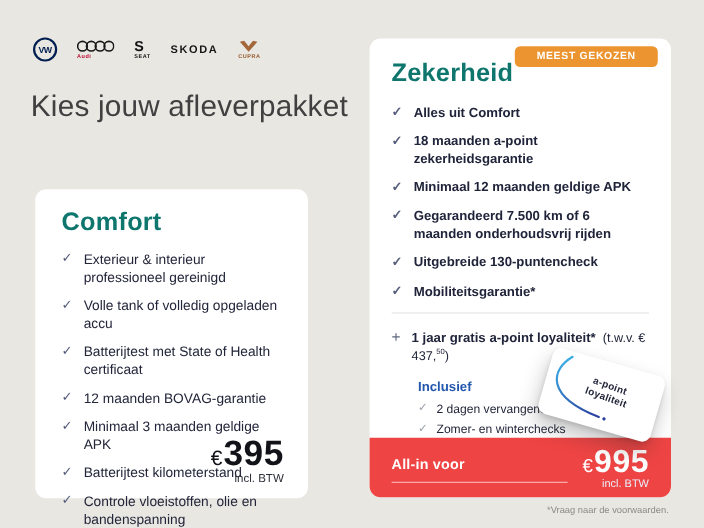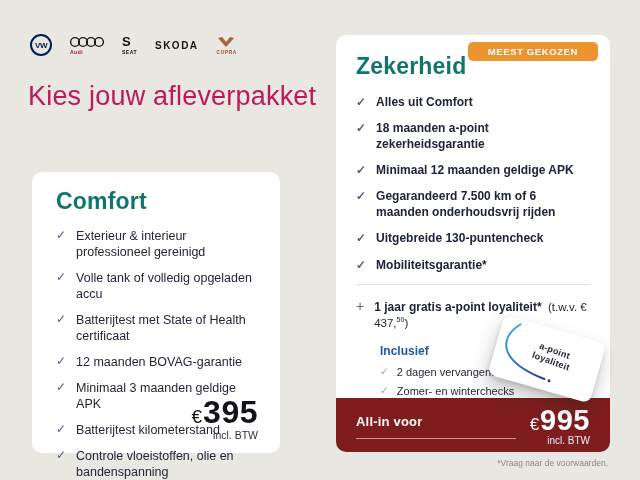--- a/index.html
+++ b/index.html
@@ -21,21 +21,21 @@
   .audi-rings { display:block; }
   .brand-sub { font-size:5px; font-weight:700; letter-spacing:0.5px; margin-top:1px; }
   .audi-sub { color:#bb0a30; }
   .seat-glyph { font-size:13px; font-weight:800; color:#111; line-height:12px; }
   .seat-sub { color:#111; }
   .skoda-word { font-size:10px; font-weight:800; letter-spacing:1.5px; color:#161616; }
   .cupra-sub { color:#95572b; }
 
   
   .page-title { position:absolute; left:28px; top:80px; font-size:27px; line-height:1.22;
-    font-weight:500; color:#be185d; letter-spacing:0.2px; }
+    font-weight:500; color:#404040; letter-spacing:0.2px; }
 
   
   .card { position:absolute; background:#ffffff; border-radius:10px; }
   .card-comfort { left:32px; top:172px; width:248px; height:281px; padding:16px 20px 14px 24px; }
   .card-zekerheid { left:336px; top:35px; width:274px; height:417px; padding:18px 20px 0 20px; }
 
   .card-title { font-size:23px; font-weight:700; color:#0f766e; letter-spacing:0.2px; }
 
   .badge { position:absolute; top:7px; right:12px; background:#ec9530; color:#ffffff;
     font-size:9.5px; font-weight:700; letter-spacing:0.6px; padding:4px 20px; border-radius:5px; }
@@ -71,21 +71,21 @@
 
   
   .loyalty-card { position:absolute; left:158px; top:293px; width:106px; height:62px;
     background:#ffffff; border-radius:8px; transform:rotate(16deg);
     box-shadow:0 10px 18px rgba(40,40,40,0.28), 0 2px 4px rgba(0,0,0,0.12); z-index:3; }
   .loyalty-card svg { position:absolute; inset:0; }
   .loyalty-text { position:absolute; left:38px; top:16px; font-size:9px; font-weight:800;
     color:#23263a; line-height:1.25; letter-spacing:0.3px; transform:rotate(4deg); text-align:center; }
 
   
-  .allin-bar { position:absolute; left:0; right:0; bottom:0; height:54px; background:#7f1d1d;
+  .allin-bar { position:absolute; left:0; right:0; bottom:0; height:54px; background:#ef4444;
     border-radius:0 0 10px 10px; display:flex; align-items:center; padding:0 20px; color:#ffffff; z-index:2; }
   .allin-left { flex:1 1 auto; margin-right:14px; padding-top:2px; }
   .allin-label { font-size:13px; font-weight:700; letter-spacing:0.2px; }
   .allin-line { border-top:1.5px solid rgba(255,255,255,0.55); margin-top:9px; }
   .allin-price { text-align:right; }
   .allin-price .price-line { color:#ffffff; }
   .allin-price .price-cur { font-size:17px; }
   .allin-price .price-amt { font-size:29px; }
   .allin-price .price-sub { color:#e8eefb; font-size:10px; }
 

